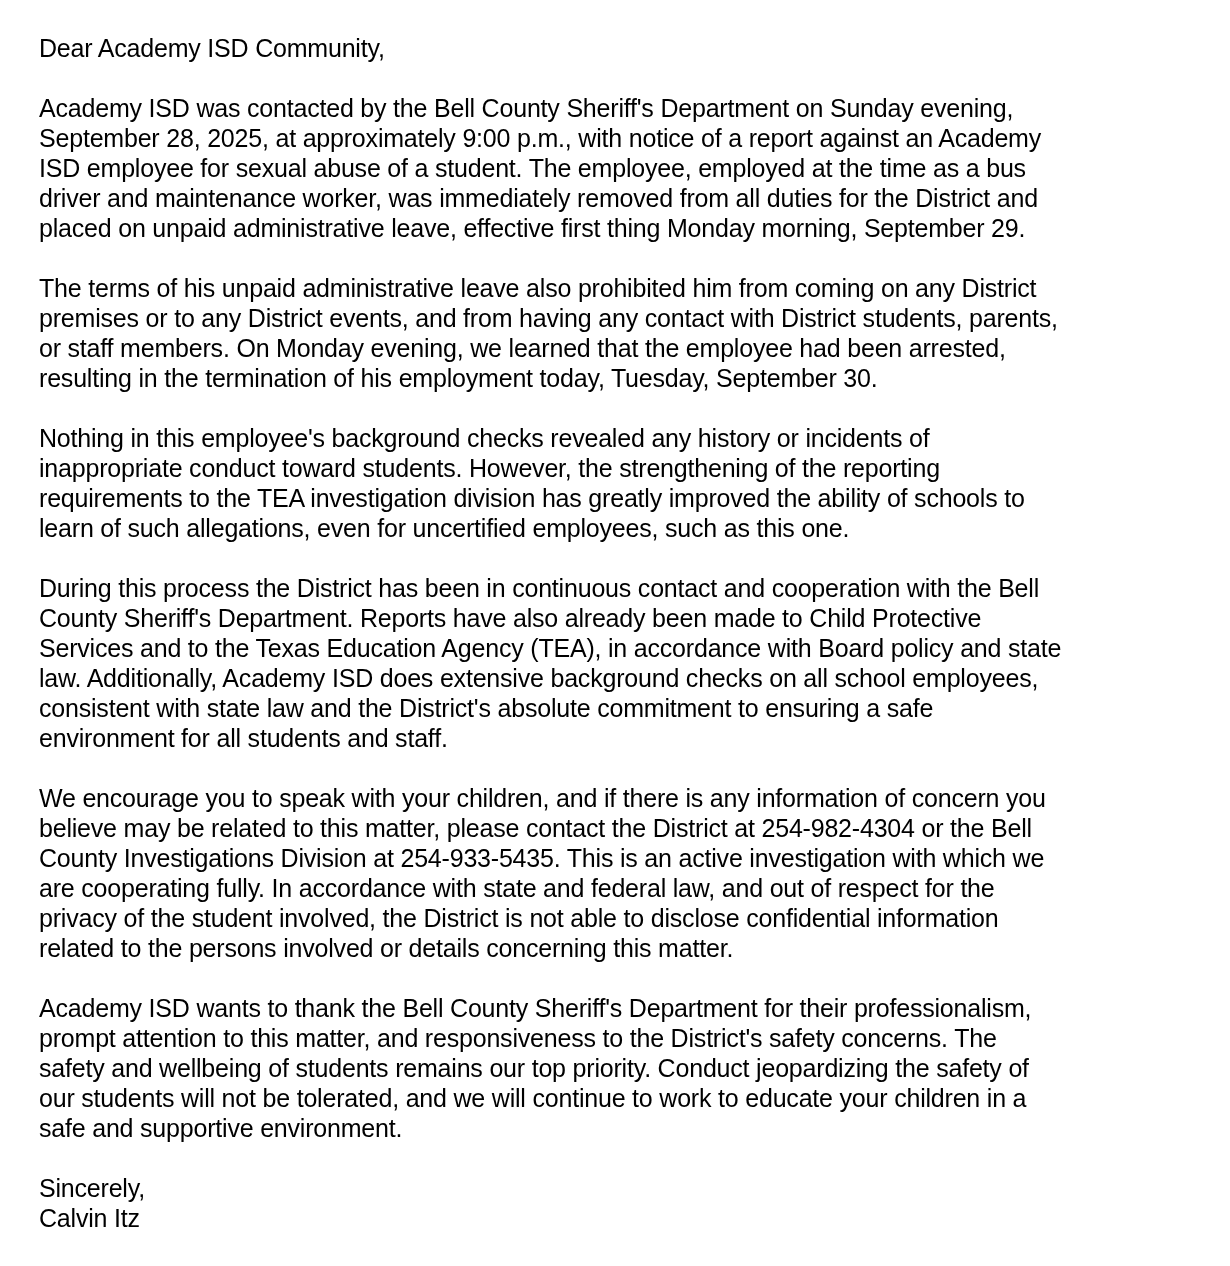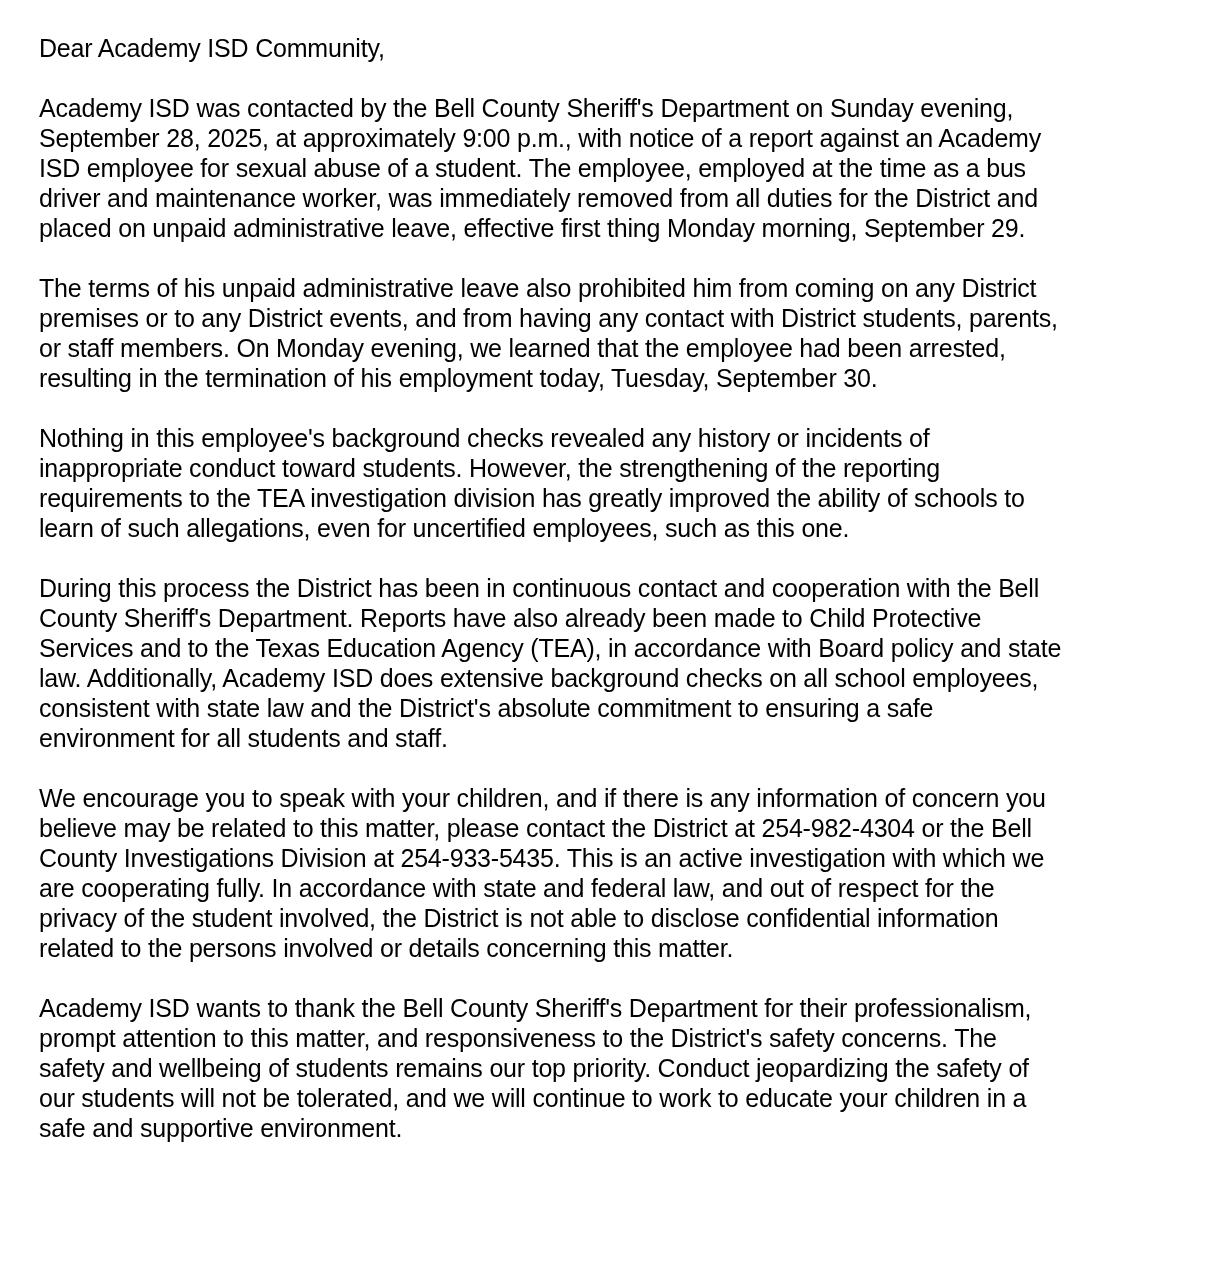--- a/index.html
+++ b/index.html
@@ -68,13 +68,17 @@
 are cooperating fully. In accordance with state and federal law, and out of respect for the
 privacy of the student involved, the District is not able to disclose confidential information
 related to the persons involved or details concerning this matter.</div>
 
   <div class="block">Academy ISD wants to thank the Bell County Sheriff's Department for their professionalism,
 prompt attention to this matter, and responsiveness to the District's safety concerns. The
 safety and wellbeing of students remains our top priority. Conduct jeopardizing the safety of
 our students will not be tolerated, and we will continue to work to educate your children in a
 safe and supportive environment.</div>
 
+  <div class="closing-block">
+    <div>Sincerely,</div>
+    <div>Calvin Itz</div>
+  </div>
 </div>
 
 </body></html>

